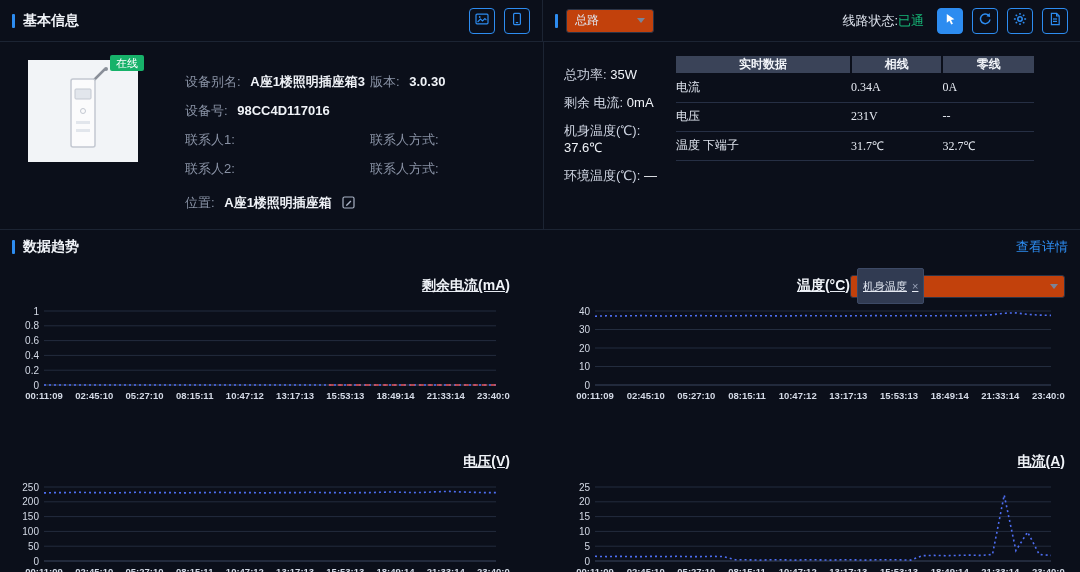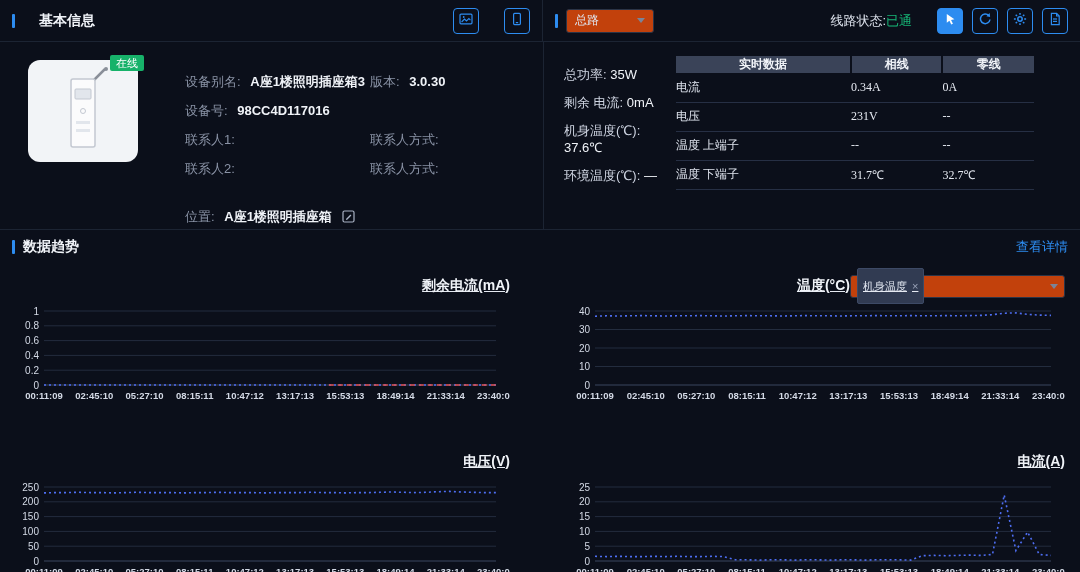--- a/index.html
+++ b/index.html
@@ -7,52 +7,52 @@
   body {
     background:#0b0f1a;
     color:#e6eaf2;
     font-family:"Liberation Sans", sans-serif;
     position:relative;
     overflow:hidden;
     font-size:13px;
   }
   
   .topbar { position:absolute; top:0; left:0; right:0; height:42px; display:flex; border-bottom:1px solid #1c2433; }
-  .topbar-left { width:543px; display:flex; align-items:center; padding:0 12px; border-right:1px solid #1c2433;gap:16px; }
+  .topbar-left { width:543px; display:flex; align-items:center; padding:0 12px; border-right:1px solid #1c2433; }
   .topbar-right { flex:1; display:flex; align-items:center; padding:0 12px; }
   .accent { width:3px; height:14px; background:#2d8cf0; border-radius:1px; margin-right:8px; flex:none; }
   .section-title { font-weight:bold; font-size:14px; color:#f0f3f8; }
   .spacer { flex:1; }
   button.icon-btn { appearance:none; background:transparent; width:26px; height:26px; border:1px solid #2d8cf0;
     border-radius:4px; display:flex; align-items:center; justify-content:center; margin-left:9px;
     color:#2d8cf0; cursor:pointer; flex:none; }
   button.icon-btn.filled { background:#2d8cf0; color:#ffffff; }
   .select-box { height:24px; background:#c2410c; border:1px solid #2b3447; border-radius:3px;
     display:flex; align-items:center; padding:0 8px; font-size:12px; color:#dfe4ee; cursor:pointer; }
   .select-box .chev { width:0; height:0; border-left:4px solid transparent; border-right:4px solid transparent;
     border-top:5px solid #7a8499; margin-left:8px; }
   .line-select { width:88px; justify-content:space-between; }
-  .status { font-size:13px; color:#dfe4ee; margin-right:16px; white-space:nowrap; }
+  .status { font-size:13px; color:#dfe4ee; margin-right:4px; white-space:nowrap; }
   .status .ok { color:#16b777; }
 
   
   .top-section { position:absolute; top:42px; left:0; right:0; height:188px; border-bottom:1px solid #1c2433; }
   .vdiv { position:absolute; left:543px; top:0; bottom:0; width:1px; background:#1c2433; }
 
   .device-card { position:absolute; left:28px; top:18px; width:110px; height:102px; background:#f2f4f7;
-    border-radius:12px; display:flex; align-items:center; justify-content:center; }
+    border-radius:0; display:flex; align-items:center; justify-content:center; }
   .badge { position:absolute; top:-5px; right:-6px; background:#17b26a; color:#fff; font-size:11px;
     line-height:16px; padding:0 6px; border-radius:2px; }
 
   .device-info { position:absolute; left:185px; top:32px; width:356px; font-size:13px; }
   .device-info .row { position:relative; margin-bottom:13px; line-height:16px; white-space:nowrap; }
   .lbl { color:#8a93a6; margin-right:6px; }
   .val { color:#f0f3f8; font-weight:bold;text-align:right; }
   .pair2 { position:absolute; left:185px; top:0; }
-  .row-location { margin-top:32px; }
+  .row-location { margin-top:18px; }
   .edit-btn { display:inline-block; vertical-align:-2px; margin-left:6px; color:#aab3c5; cursor:pointer;
     background:transparent; border:none; padding:0; }
 
   .metrics { position:absolute; left:564px; top:24px; width:112px; font-size:13px; line-height:17px; }
   .metrics .m-row { margin-bottom:11px; }
   .metrics .m-val { color:#f0f3f8; font-weight:normal; }
   .metrics .m-lbl { color:#cfd5e2; }
 
   .rt-table { position:absolute; left:676px; top:14px; width:358px; border-collapse:collapse; font-size:12px; }
   .rt-table th { background:#3a4358; color:#f0f3f8; font-weight:bold; height:15px; text-align:center;
@@ -241,25 +241,20 @@
     </thead>
     <tbody>
       <tr>
         <td class="rowlbl">电流</td>
         <td>0.34A</td>
         <td>0A</td>
       </tr>
       <tr>
         <td class="rowlbl">电压</td>
         <td>231V</td>
-        <td>--</td>
-      </tr>
-      <tr>
-        <td class="rowlbl">温度 上端子</td>
-        <td>--</td>
         <td>--</td>
       </tr>
       <tr>
         <td class="rowlbl">温度 下端子</td>
         <td>31.7℃</td>
         <td>32.7℃</td>
       </tr>
     </tbody>
   </table>
 </div>

